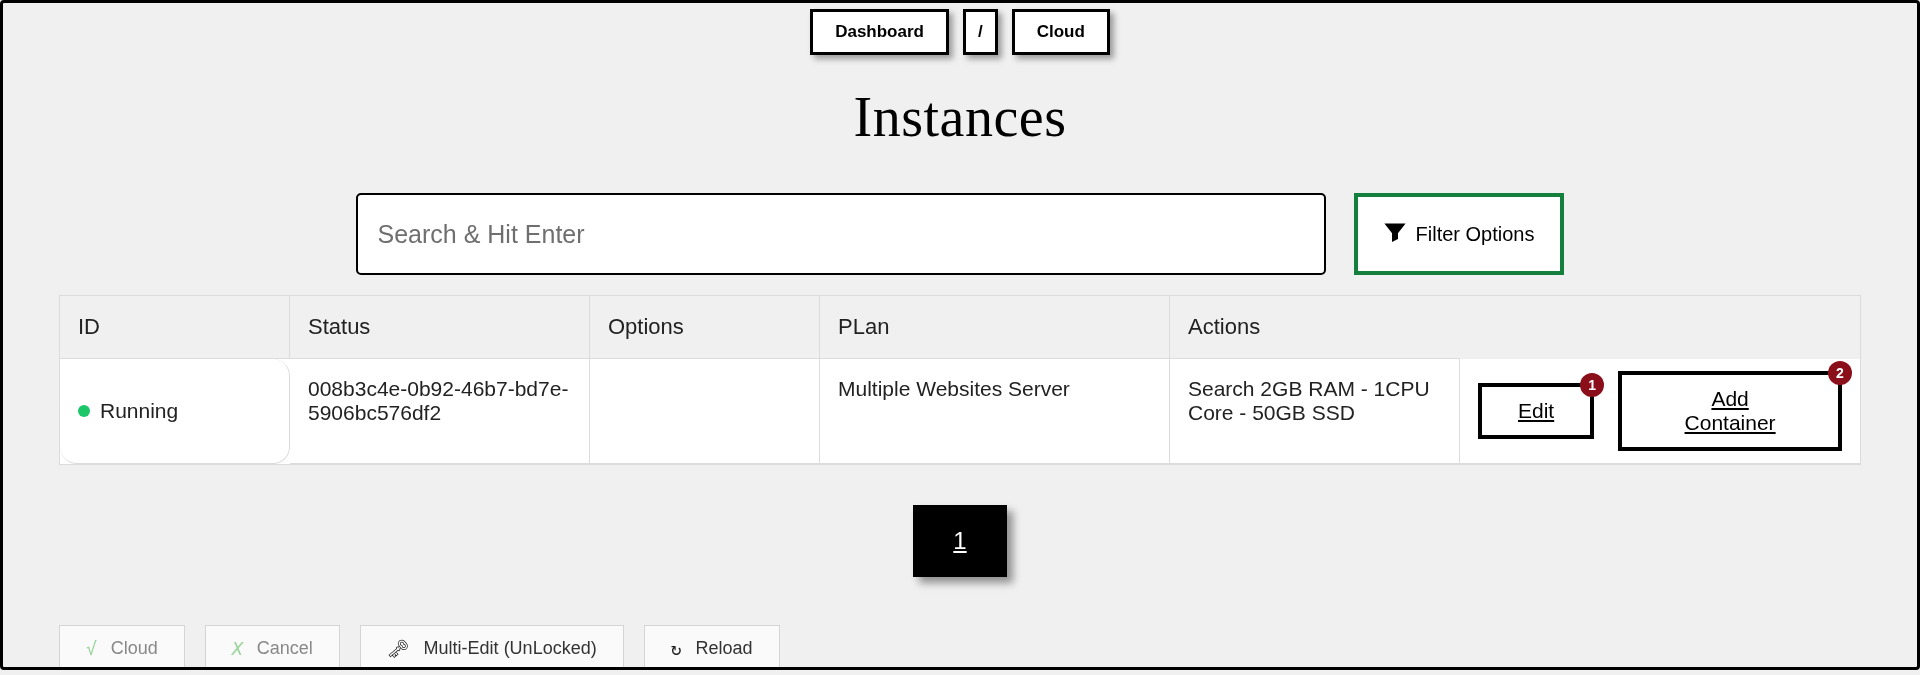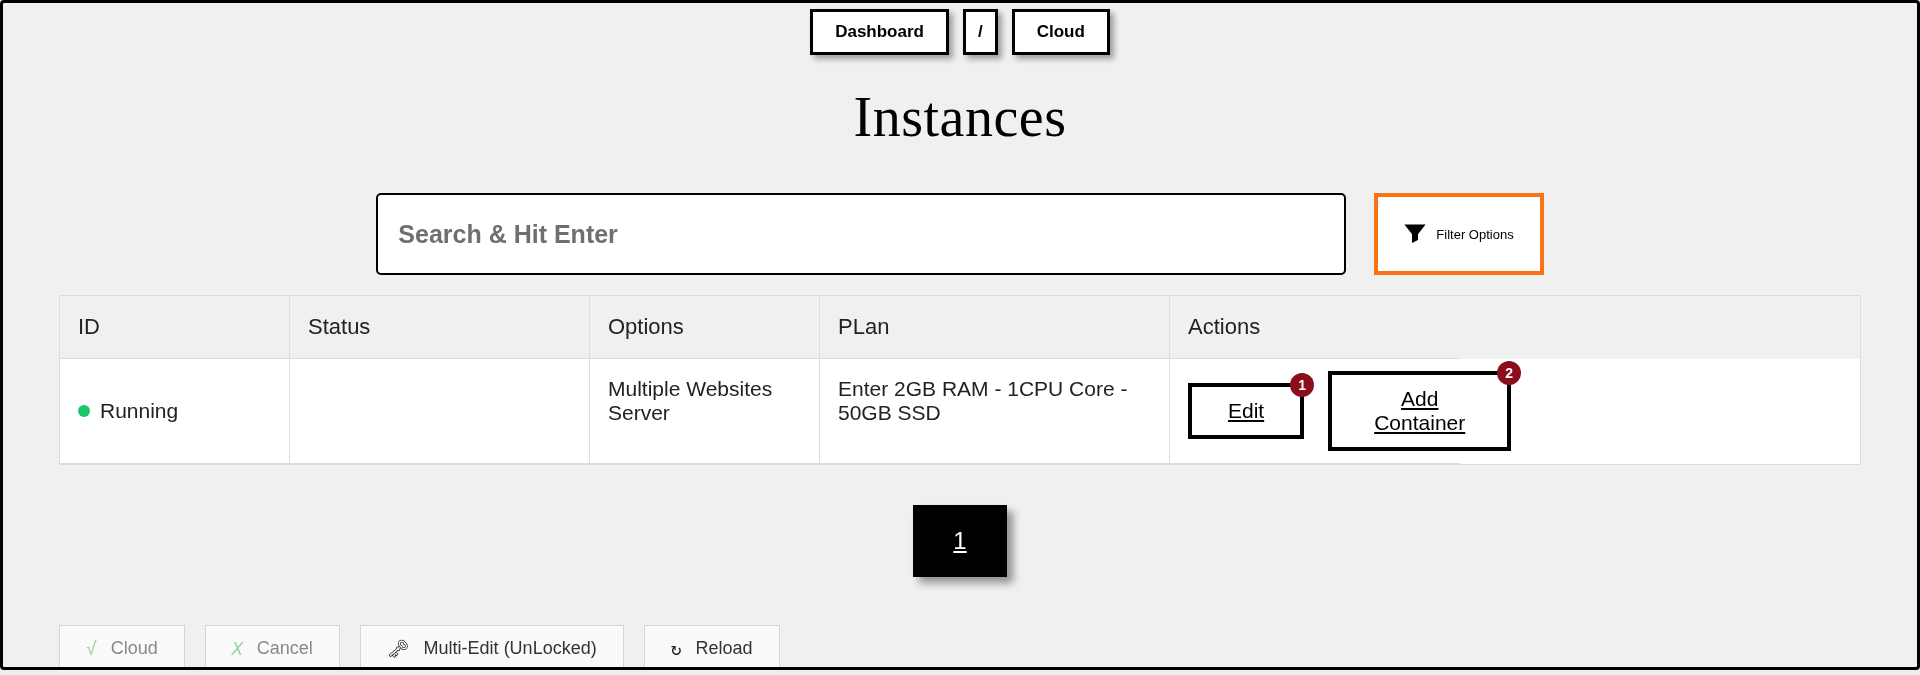--- a/index.html
+++ b/index.html
@@ -65,32 +65,31 @@
   }
   .search-input {
     width: 970px;
     height: 82px;
     border: 2px solid #000;
     border-radius: 5px;
     font-size: 25px;
     padding: 0 20px;
     background: #fff;
     color: #7f1d1d;
-    font-weight: bold;
   }
   .search-input::placeholder { color: #6f6f6f; }
   .filter-btn {
     height: 82px;
-    border: 4px solid #f97316;
+    border: 4px solid #15803d;
     background: #fff;
     display: flex;
     align-items: center;
     gap: 10px;
     padding: 0 26px;
-    font-size: 13px;
+    font-size: 20px;
     cursor: pointer;
   }
   .filter-btn svg { width: 22px; height: 22px; }
 
   
   .table-wrap {
     margin: 20px 56px 0 56px;
     border: 1px solid #dcdcdc;
     background: #fff;
   }
@@ -103,21 +102,21 @@
     border-right: 1px solid #dcdcdc;
     border-bottom: 1px solid #dcdcdc;
     padding: 18px 18px;
     font-size: 22px;
   }
   .th:last-child, .td:last-child { border-right: none; }
   .th { font-weight: 400; color: #222; }
   .trow { background: #fff; }
   .td { font-size: 21px; color: #222; }
 
-  .status-cell { display: flex; align-items: center; gap: 10px; }
+  .status-cell { display: flex; align-items: center; gap: 10px; border-radius: 17px; }
   .status-dot {
     width: 12px; height: 12px; border-radius: 50%;
     background: #1cc76a;
     display: inline-block;
   }
 
   .actions-cell {
     display: flex;
     gap: 24px;
     align-items: center;
@@ -226,23 +225,24 @@
       <div class="th">Options</div>
       <div class="th">PLan</div>
       <div class="th">Actions</div>
     </div>
 
     <div class="trow">
       <div class="td status-cell">
         <span class="status-dot"></span>
         <span>Running</span>
       </div>
+      <div class="td">008b3c4e-0b92-46b7-bd7e-5906bc576df2</div>
       <div class="td"></div>
       <div class="td">Multiple Websites Server</div>
-      <div class="td">Enter 2GB RAM - 1CPU Core - 50GB SSD</div>
+      <div class="td">Search 2GB RAM - 1CPU Core - 50GB SSD</div>
       <div class="td actions-cell">
         <button class="action-btn">
           <span>Edit</span>
           <span class="badge">1</span>
         </button>
         <button class="action-btn wide">
           <span>Add Container</span>
           <span class="badge">2</span>
         </button>
       </div>

